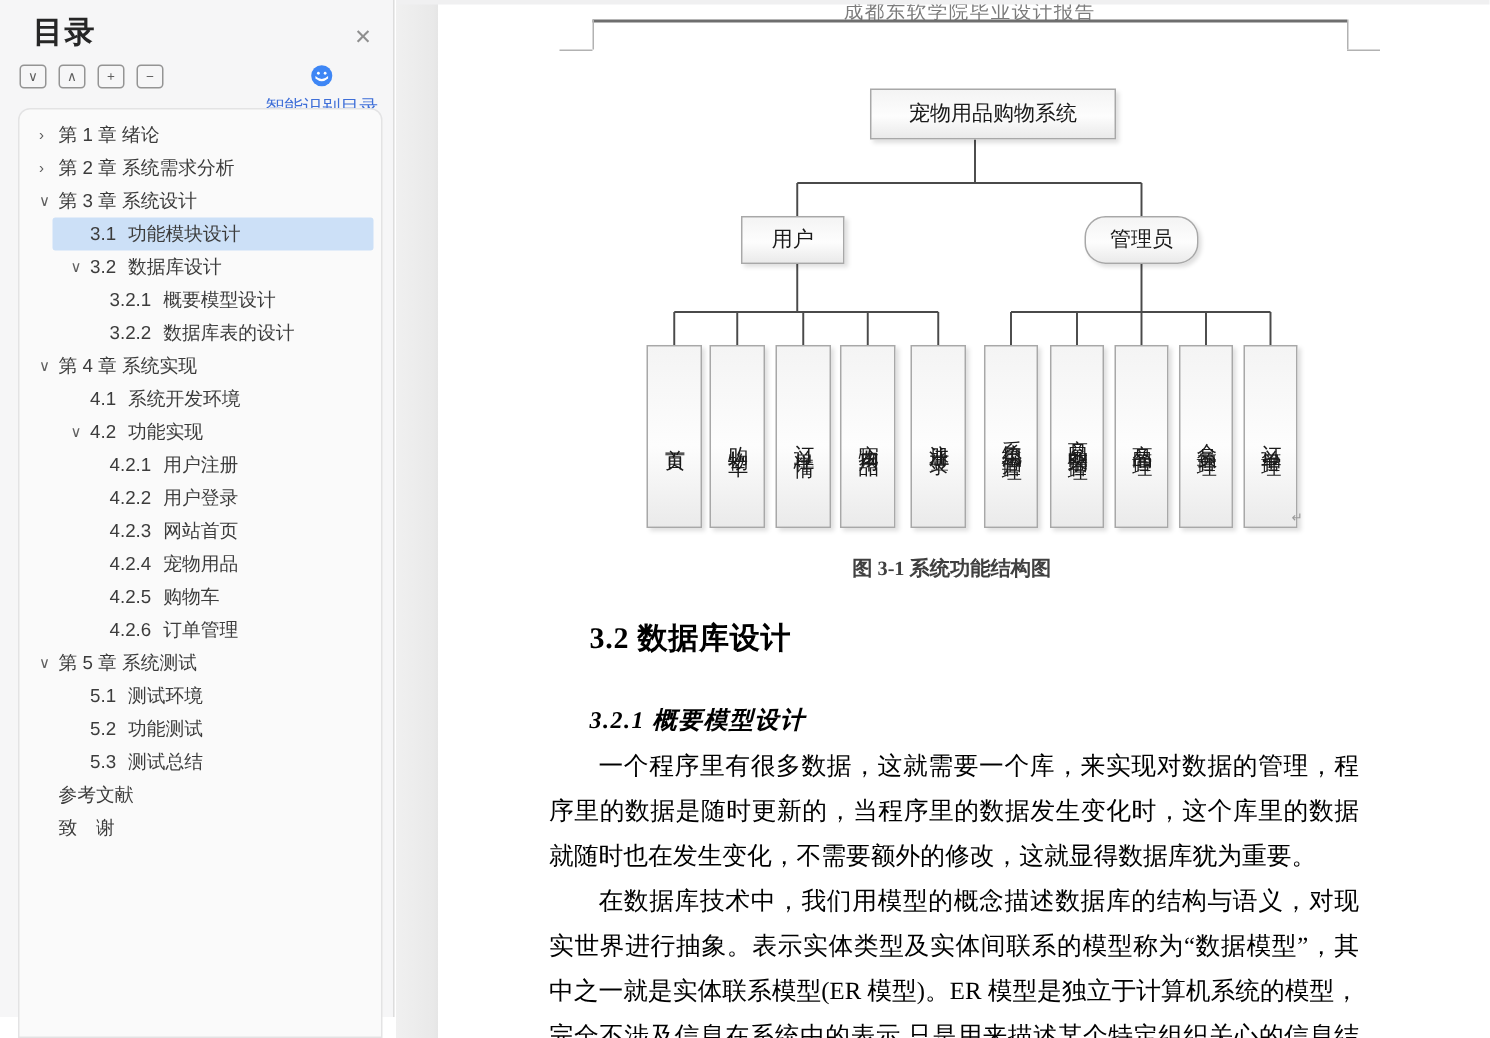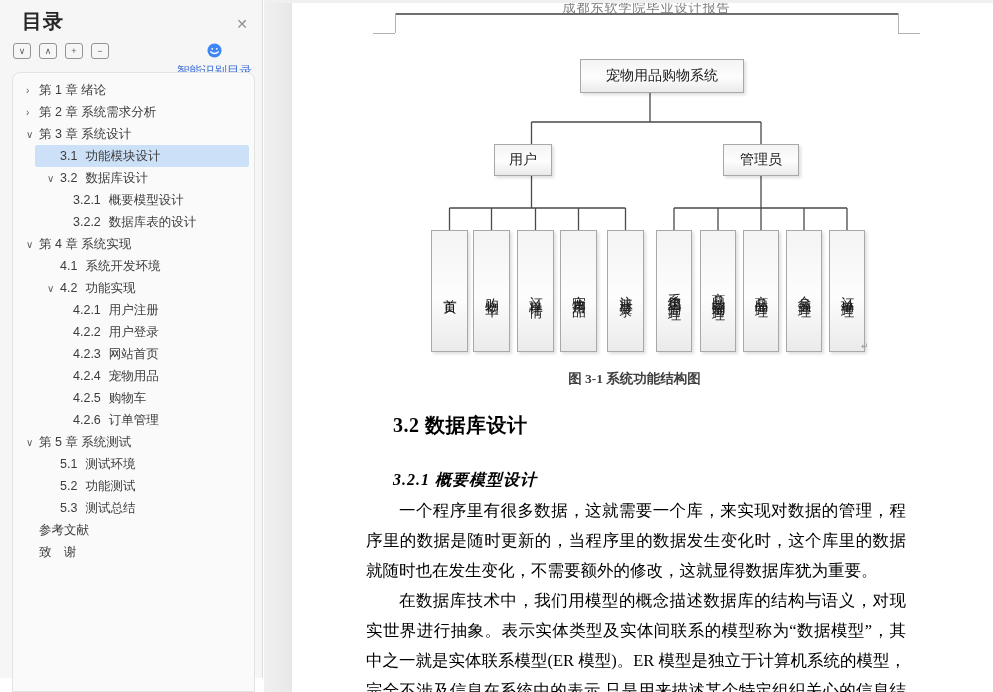--- a/index.html
+++ b/index.html
@@ -218,22 +218,22 @@
   <div class="bk bk-l-v"></div>
   <div class="bk bk-l-h"></div>
   <div class="bk bk-r-v"></div>
   <div class="bk bk-r-h"></div>
 
   <svg class="fig-lines" id="figlines" viewBox="0 0 684 370">
       <path d="M358 93 V122 M239.5 122 H469 M239.5 122 V144 M469 122 V144 M239.5 176 V208 M157.5 208 H333.5 M469 176 V208 M382 208 H555 M157.5 208 V230 M199.5 208 V230 M243.5 208 V230 M286.5 208 V230 M333.5 208 V230 M382 208 V230 M426 208 V230 M469 208 V230 M512 208 V230 M555 208 V230 " stroke="#4a4a4a" stroke-width="1.3" fill="none"></path>
     </svg>
   <div id="figboxes">
       <div class="dg-box" style="left: 288px; top: 59px; width: 164px; height: 34px; position: absolute;">宠物用品购物系统</div>
-      <div class="dg-box" style="left: 202px; top: 144px; width: 58px; height: 32px; position: absolute;">用户</div>
-      <div class="dg-box" style="left: 431px; top: 144px; width: 76px; height: 32px; position: absolute;">管理员</div>
+      <div class="dg-box" style="left: 202px; top: 144px; width: 69px; height: 32px; position: absolute;">用户</div>
+      <div class="dg-box" style="left: 431px; top: 144px; width: 76px; height: 32px; position: absolute; border-radius: 14px;">管理员</div>
       <div class="dg-box dg-leaf" style="left: 139px; top: 230px; width: 37px; height: 122px; position: absolute;">首页</div>
       <div class="dg-box dg-leaf" style="left: 181px; top: 230px; width: 37px; height: 122px; position: absolute;">购物车</div>
       <div class="dg-box dg-leaf" style="left: 225px; top: 230px; width: 37px; height: 122px; position: absolute;">订单详情</div>
       <div class="dg-box dg-leaf" style="left: 268px; top: 230px; width: 37px; height: 122px; position: absolute;">宠物用品</div>
       <div class="dg-box dg-leaf" style="left: 315px; top: 230px; width: 37px; height: 122px; position: absolute;">注册登录</div>
       <div class="dg-box dg-leaf" style="left: 364px; top: 230px; width: 36px; height: 122px; position: absolute;">系统用户管理</div>
       <div class="dg-box dg-leaf" style="left: 408px; top: 230px; width: 36px; height: 122px; position: absolute;">商品类别管理</div>
       <div class="dg-box dg-leaf" style="left: 451px; top: 230px; width: 36px; height: 122px; position: absolute;">商品管理</div>
       <div class="dg-box dg-leaf" style="left: 494px; top: 230px; width: 36px; height: 122px; position: absolute;">会员管理</div>
       <div class="dg-box dg-leaf" style="left: 537px; top: 230px; width: 36px; height: 122px; position: absolute;">订单管理</div>

